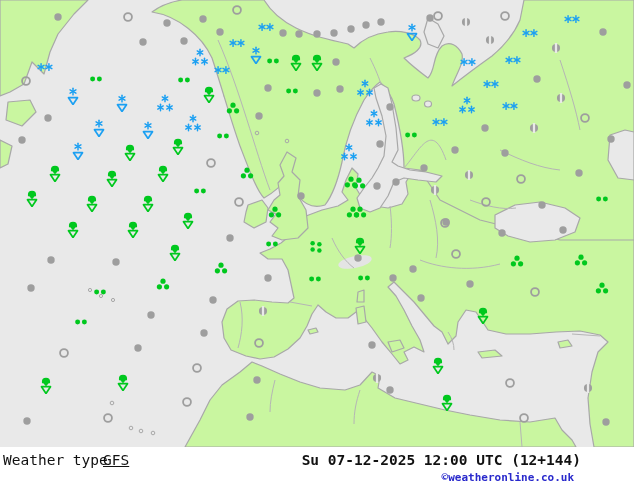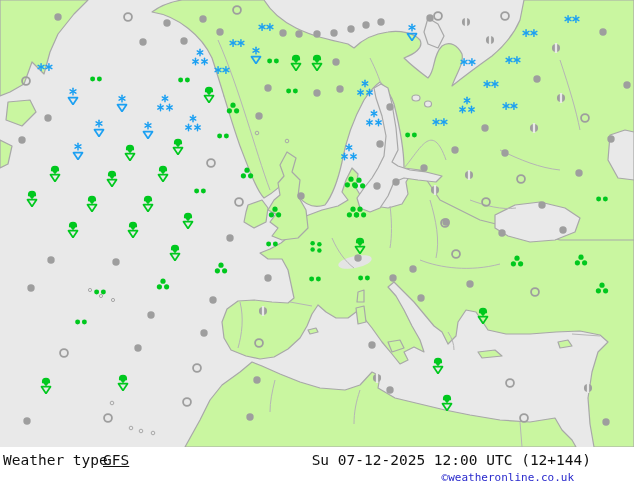--- a/index.html
+++ b/index.html
@@ -5,22 +5,22 @@
   html,body{margin:0;padding:0;background:#ffffff;}
   #app{position:relative;width:634px;height:490px;overflow:hidden;background:#ffffff;
        font-family:"DejaVu Sans Mono","Liberation Mono",monospace;}
   #map{position:absolute;left:0;top:0;width:634px;height:447px;}
   #symbols{position:absolute;left:0;top:0;width:634px;height:447px;pointer-events:none;}
   .wxsym{position:absolute;width:18px;height:18px;}
   #caption{position:absolute;left:0;top:447px;width:595px;height:43px;background:#ffffff;
            color:#111;font-size:14.5px;}
   .cap-left{position:absolute;left:3px;top:5px;white-space:pre;}
   .cap-model{position:absolute;left:103px;top:5px;text-decoration:underline;}
-  .cap-date{position:absolute;right:4px;top:5px;white-space:pre;}
-  .cap-copy{position:absolute;right:21px;top:24px;font-size:11px;font-weight:normal;}
+  .cap-date{position:absolute;right:14px;top:5px;white-space:pre;font-weight:bold;}
+  .cap-copy{position:absolute;right:21px;top:24px;font-size:11px;font-weight:bold;}
 </style>
 </head>
 <body>
 
 <div id="app">
 
   <svg id="map" viewBox="0 0 634 447" xmlns="http://www.w3.org/2000/svg">
 
     <rect x="0" y="0" width="634" height="447" fill="#e9e9e9"></rect>
 

